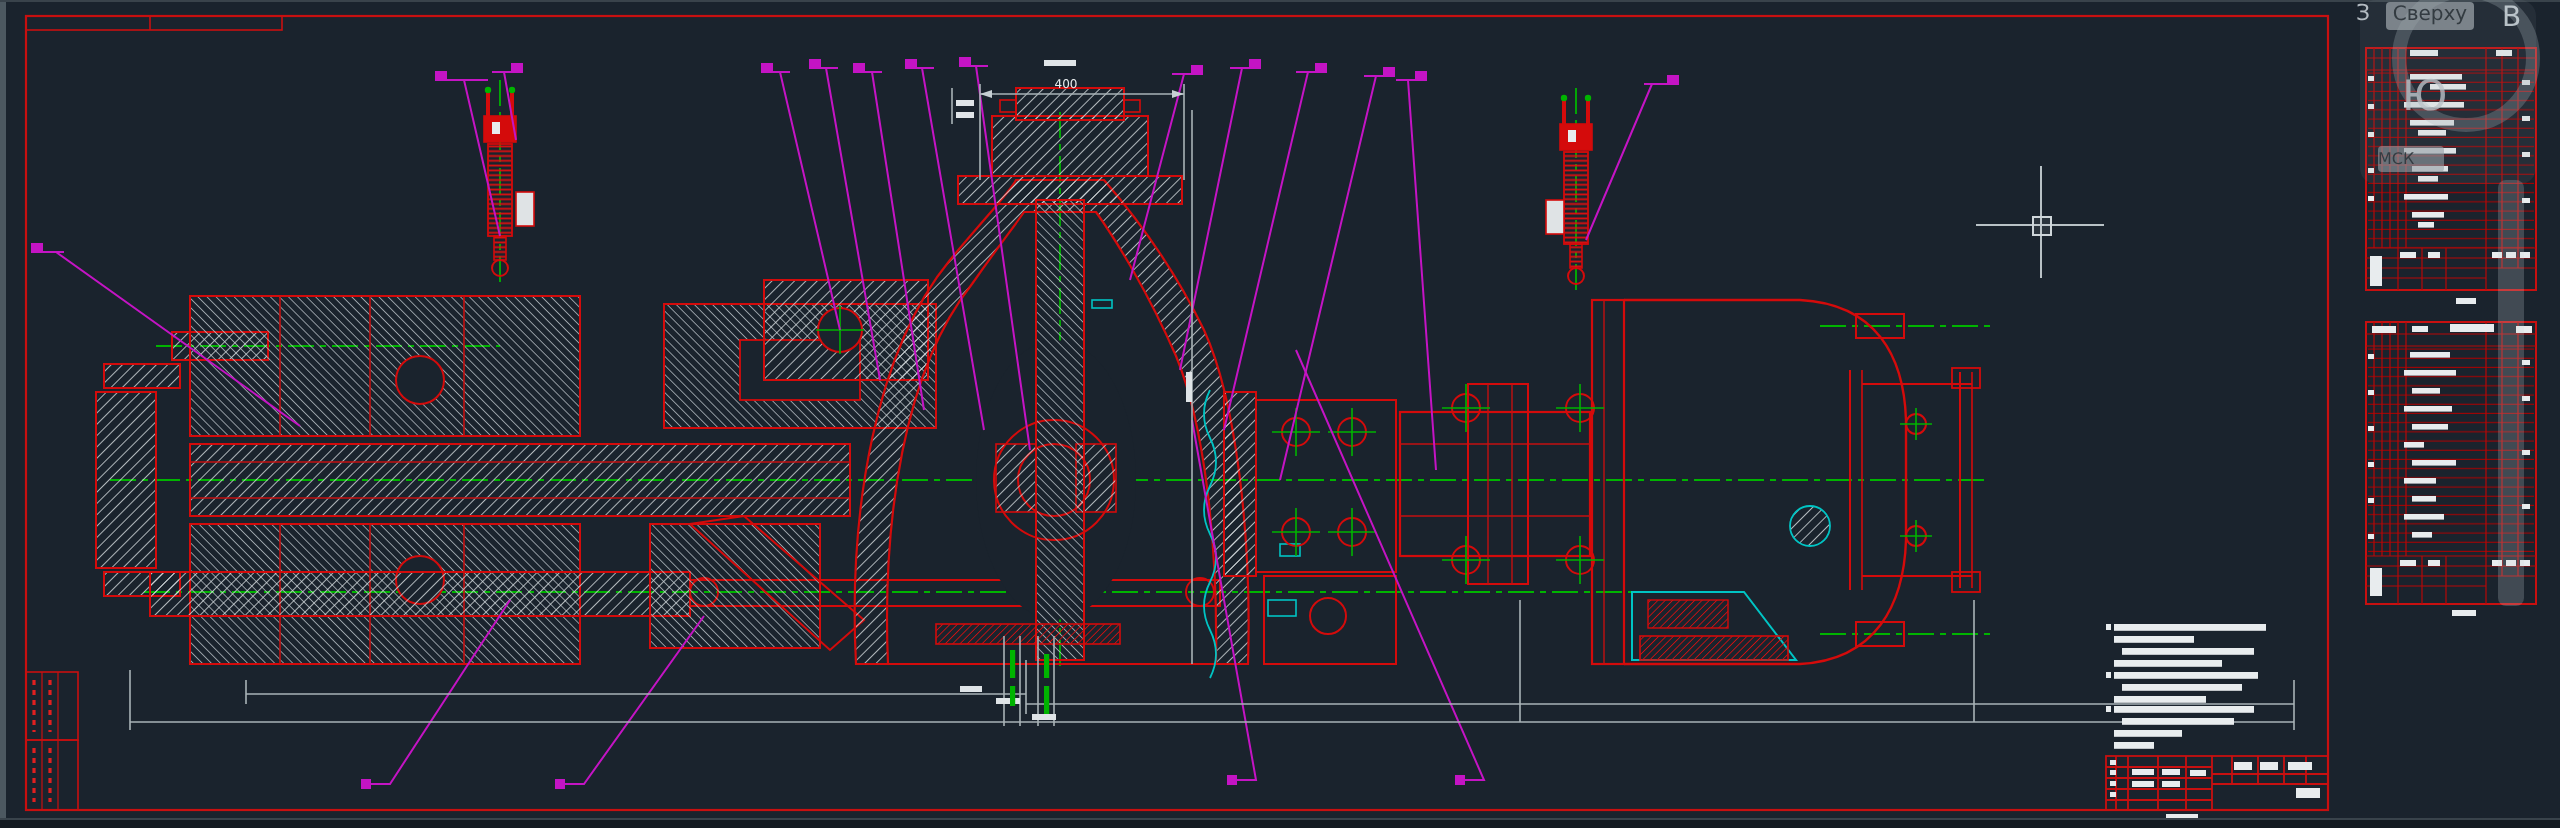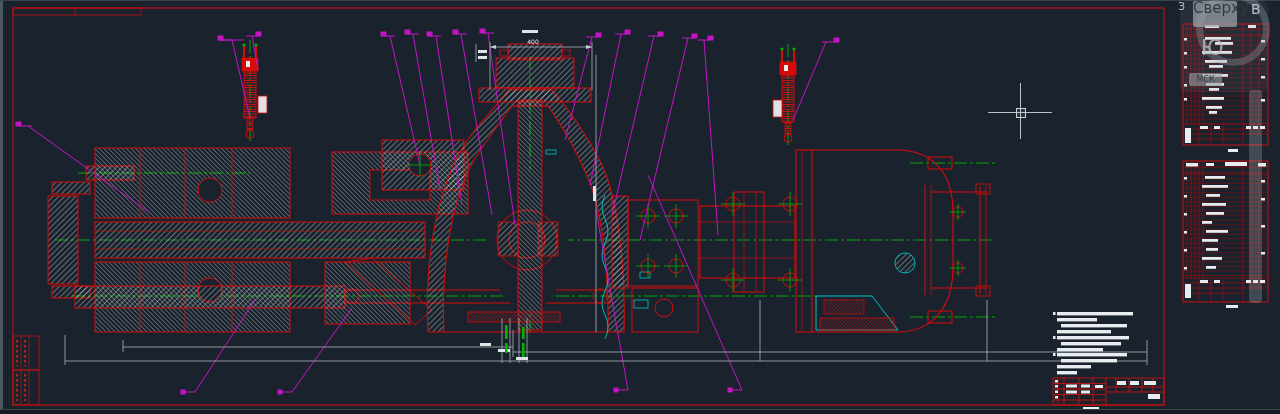--- a/index.html
+++ b/index.html
@@ -5,27 +5,27 @@
   html,body{margin:0;padding:0;background:#10161c;}
   .stage{position:relative;width:1280px;height:414px;background:#1a232d;overflow:hidden;
          font-family:"DejaVu Sans",sans-serif;}
   .stage svg{position:absolute;left:0;top:0;}
   .edge-left{position:absolute;left:0;top:0;width:3px;height:414px;background:#4c5860;}
   .edge-top{position:absolute;left:0;top:0;width:1280px;height:1px;background:#39434b;}
   .edge-bottom{position:absolute;left:0;top:409px;width:1280px;height:5px;background:#141b22;border-top:1px solid #39434b;}
   
   .vc-bg{position:absolute;left:1180px;top:0;width:88px;height:92px;background:rgba(140,150,156,.10);border-radius:8px;}
   .vc-ring{position:absolute;left:1196px;top:-8px;width:74px;height:74px;border:7px solid rgba(170,179,185,.28);border-radius:50%;box-sizing:border-box;}
-  .vc-top{position:absolute;left:1193px;top:1px;width:44px;height:26px;background:rgba(156,165,171,.72);
-          border-radius:2px;color:#333b41;font-size:15px;line-height:14px;text-align:center;}
+  .vc-top{position:absolute;left:1193px;top:1px;width:44px;height:14px;background:rgba(156,165,171,.72);
+          border-radius:2px;color:#333b41;font-size:10px;line-height:14px;text-align:center;}
   .vc-w{position:absolute;left:1178px;top:0px;font-size:11px;color:rgba(205,212,217,.85);}
   .vc-e{position:absolute;left:1251px;top:1px;font-size:14px;color:rgba(200,208,214,.9);}
   .vc-s{position:absolute;left:1201px;top:36px;font-size:21px;color:rgba(186,194,200,.8);}
   .vc-ucs{position:absolute;left:1189px;top:73px;width:33px;height:13px;background:rgba(150,159,165,.6);
-          border-radius:2px;color:#343c42;font-size:8px;line-height:13px;text-align:center;}
+          border-radius:2px;color:#343c42;font-size:8px;line-height:13px;text-align:left;}
   .scroll-thumb{position:absolute;left:1249px;top:90px;width:13px;height:213px;background:rgba(205,215,220,.22);border-radius:4px;}
   
   .xh{position:absolute;pointer-events:none;}
   .xh .h{position:absolute;left:988px;top:112px;width:64px;height:1px;background:#b9c2c6;}
   .xh .v{position:absolute;left:1020px;top:83px;width:1px;height:56px;background:#b9c2c6;}
   .xh .box{position:absolute;left:1016px;top:108px;width:8px;height:8px;border:1px solid #cfd6da;background:rgba(255,255,255,.08);}
 </style>
 </head>
 <body>
 

